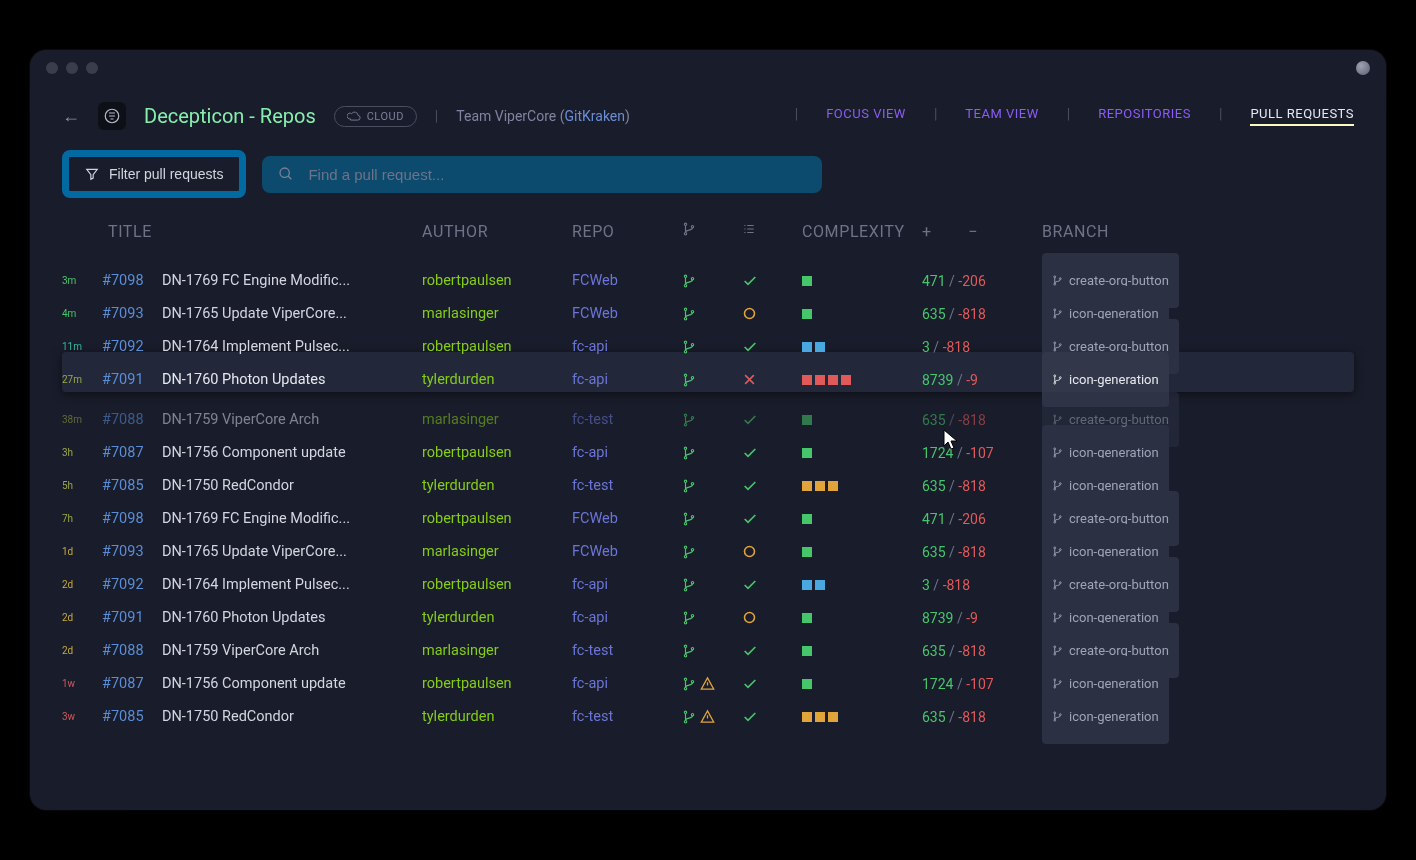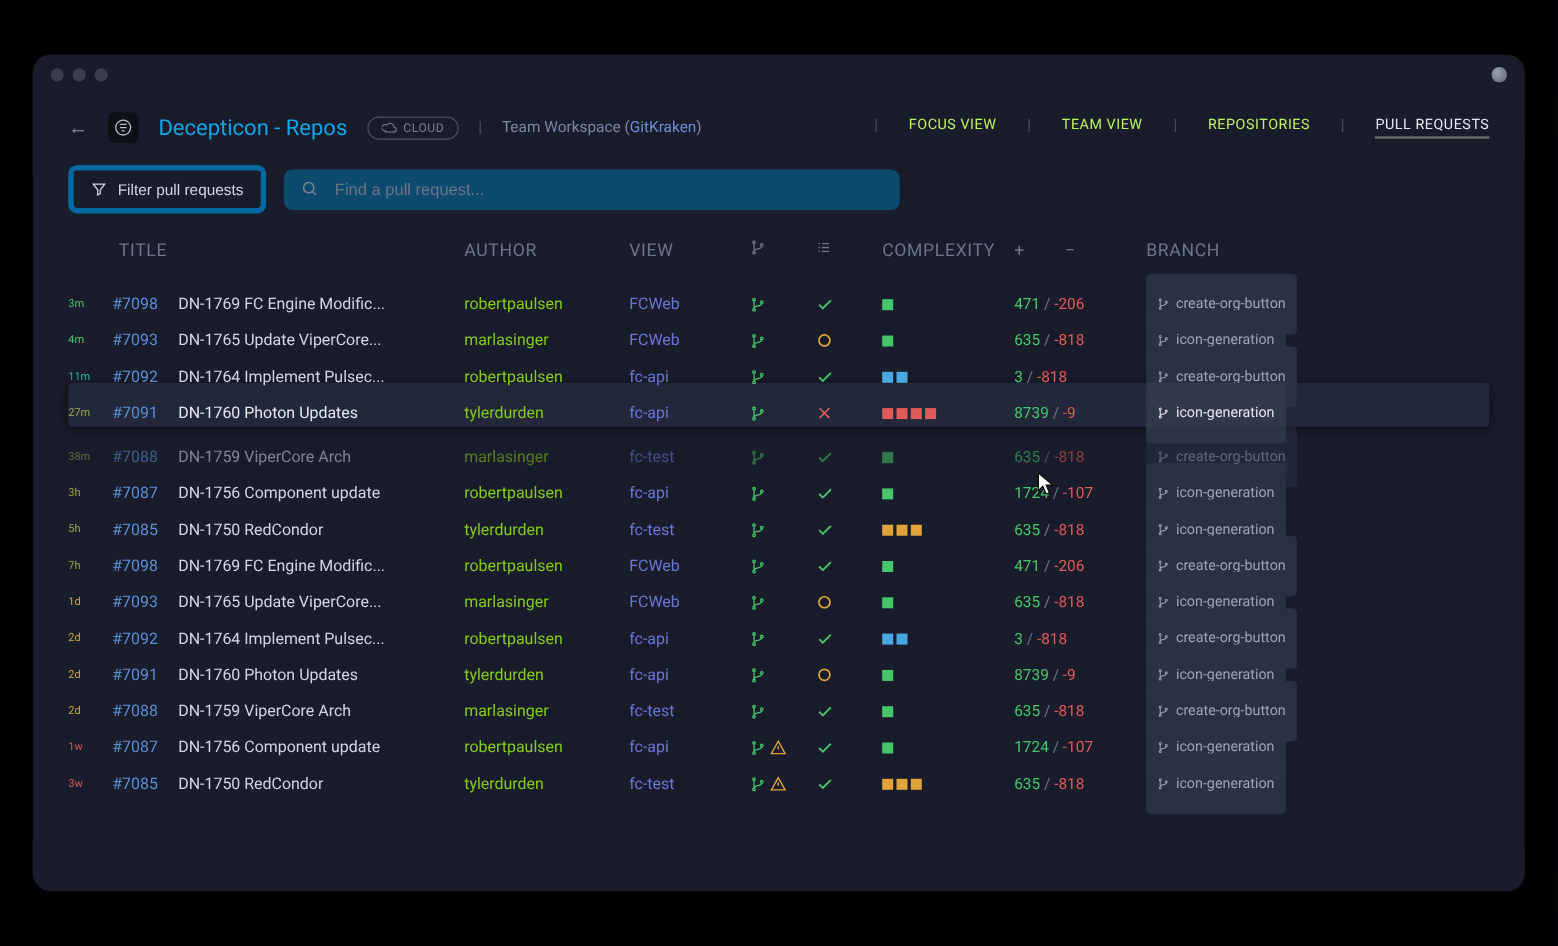--- a/index.html
+++ b/index.html
@@ -48,45 +48,45 @@
     font-size: 14px;
   }
   .back-arrow { color: #8a90a3; font-size: 18px; cursor: pointer; }
   .ws-icon {
     width: 28px; height: 28px;
     background: #0e1018;
     border-radius: 6px;
     display:flex; align-items:center; justify-content:center;
     color:#b5bac9; font-size:16px;
   }
-  .ws-title { color: #0ea5e9; font-size: 20px; font-weight: 400; }
+  .ws-title { color: #86efac; font-size: 20px; font-weight: 400; }
   .cloud-badge {
     border: 1px solid #4a4f60;
     border-radius: 14px;
     padding: 3px 12px;
     color: #7a8096;
     font-size: 11px;
     letter-spacing: 0.5px;
     display:flex; align-items:center; gap:6px;
   }
   .sep { color: #4a4f60; }
   .hlink { color: #7f85a0; }
   .hlink .accent { color: #6b8dd6; }
   .nav-tabs { display:flex; gap:28px; margin-left:auto; }
-  .nav-tab { color:#bef264; font-size:13px; letter-spacing:0.5px; cursor:pointer; padding-bottom:3px; }
-  .nav-tab.active { color:#e6e8ef; border-bottom:2px solid #737373; }
+  .nav-tab { color:#8b5cf6; font-size:13px; letter-spacing:0.5px; cursor:pointer; padding-bottom:3px; }
+  .nav-tab.active { color:#e6e8ef; border-bottom:2px solid #fef9c3; }
 
   .controls {
     display:flex;
     padding: 0 32px 10px 32px;
     gap:16px;
     align-items:center;
   }
   .filter-btn {
-    border:5px solid #0369a1;
+    border:7px solid #0369a1;
     border-radius:8px;
     background:transparent;
     color:#d3d6e0;
     padding:9px 16px;
     font-size:14px;
     display:flex; align-items:center; gap:10px;
     cursor:pointer;
   }
   .search {
     flex:0 0 560px;
@@ -196,21 +196,21 @@
     </span>
     <span class="ws-title">Decepticon - Repos</span>
     <span class="cloud-badge">
       <svg width="14" height="10" viewBox="0 0 24 16" fill="none" stroke="currentColor" stroke-width="1.6">
           <path d="M6 13a5 5 0 1 1 2-9 6 6 0 0 1 11 3 4 4 0 0 1-1 8H6z"></path>
         </svg>
       <span>CLOUD</span>
     </span>
     <span class="sep">|</span>
     <span class="hlink">
-      <span>Team Workspace (</span><span class="accent">GitKraken</span><span>)</span>
+      <span>Team ViperCore (</span><span class="accent">GitKraken</span><span>)</span>
     </span>
     <div class="nav-tabs">
       <span class="sep">|</span>
       <span class="nav-tab">FOCUS VIEW</span>
       <span class="sep">|</span>
       <span class="nav-tab">TEAM VIEW</span>
       <span class="sep">|</span>
       <span class="nav-tab">REPOSITORIES</span>
       <span class="sep">|</span>
       <span class="nav-tab active">PULL REQUESTS</span>
@@ -233,21 +233,21 @@
       </span>
       <input type="text" placeholder="Find a pull request..." style="">
     </div>
   </div>
 
   <div class="table">
     <div class="thead">
       <span></span>
       <span style="grid-column: span 2; padding-left:6px;">TITLE</span>
       <span>AUTHOR</span>
-      <span>VIEW</span>
+      <span>REPO</span>
       <span>
         <svg width="14" height="14" viewBox="0 0 24 24" fill="none" stroke="#6e7388" stroke-width="2">
             <circle cx="6" cy="4" r="2"></circle>
             <circle cx="6" cy="20" r="2"></circle>
             <circle cx="18" cy="8" r="2"></circle>
             <path d="M6 6v12M18 10c0 6-12 2-12 8"></path>
           </svg>
       </span>
       <span>
         <svg width="14" height="14" viewBox="0 0 24 24" fill="none" stroke="#6e7388" stroke-width="2">

